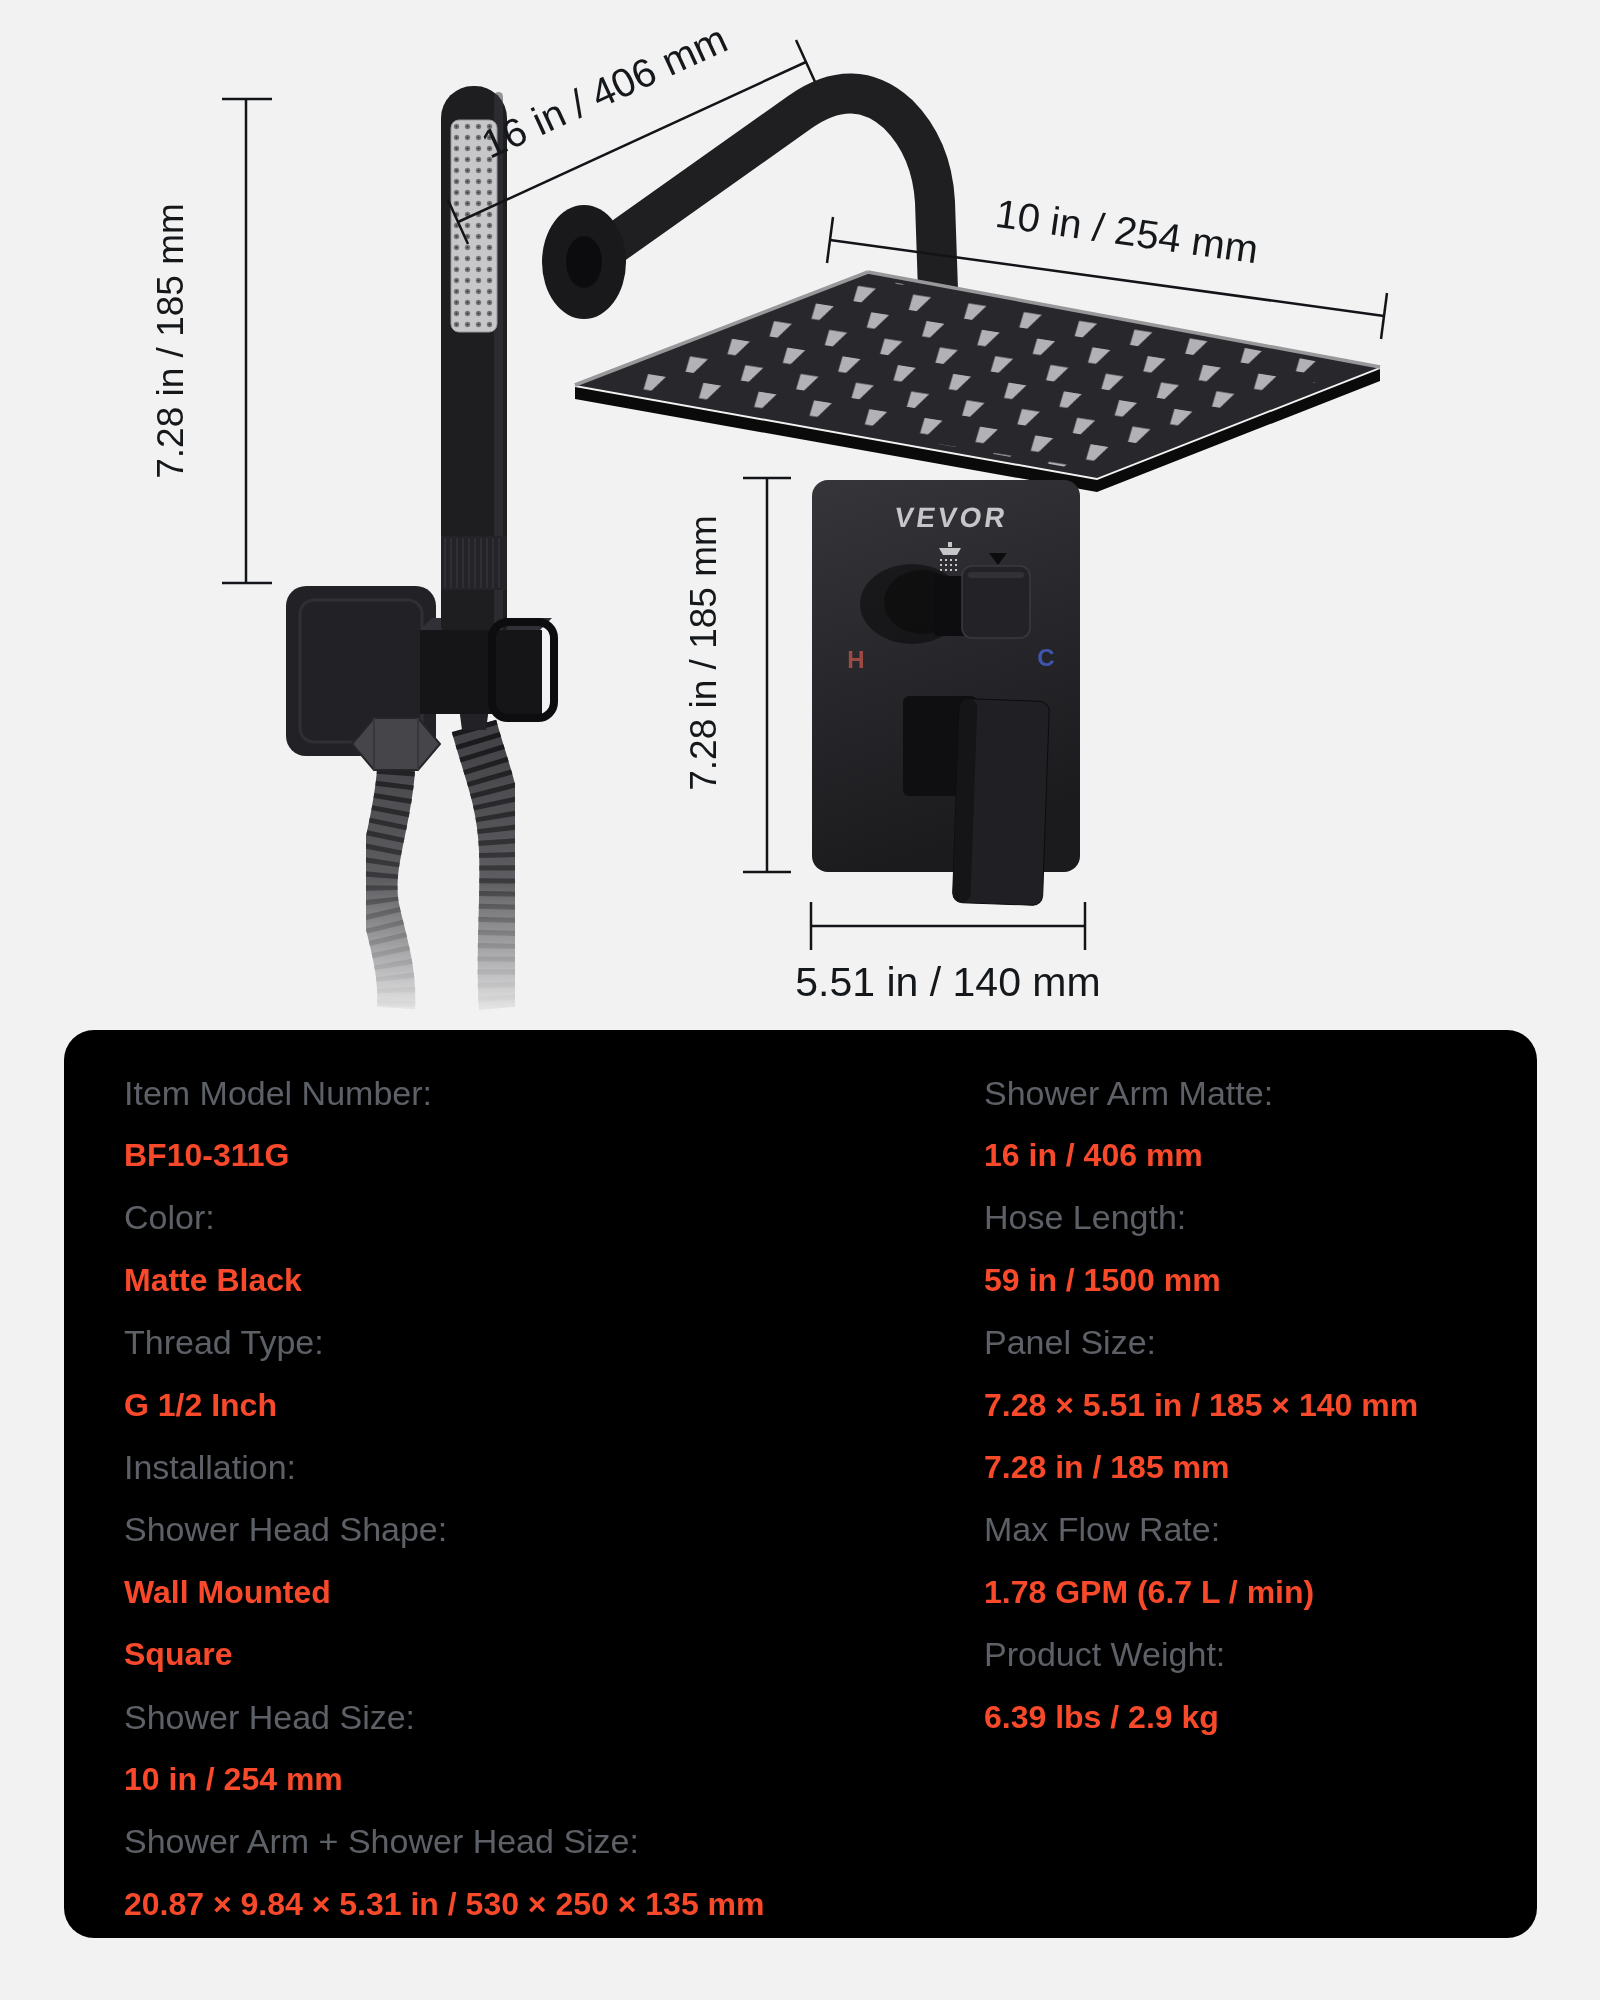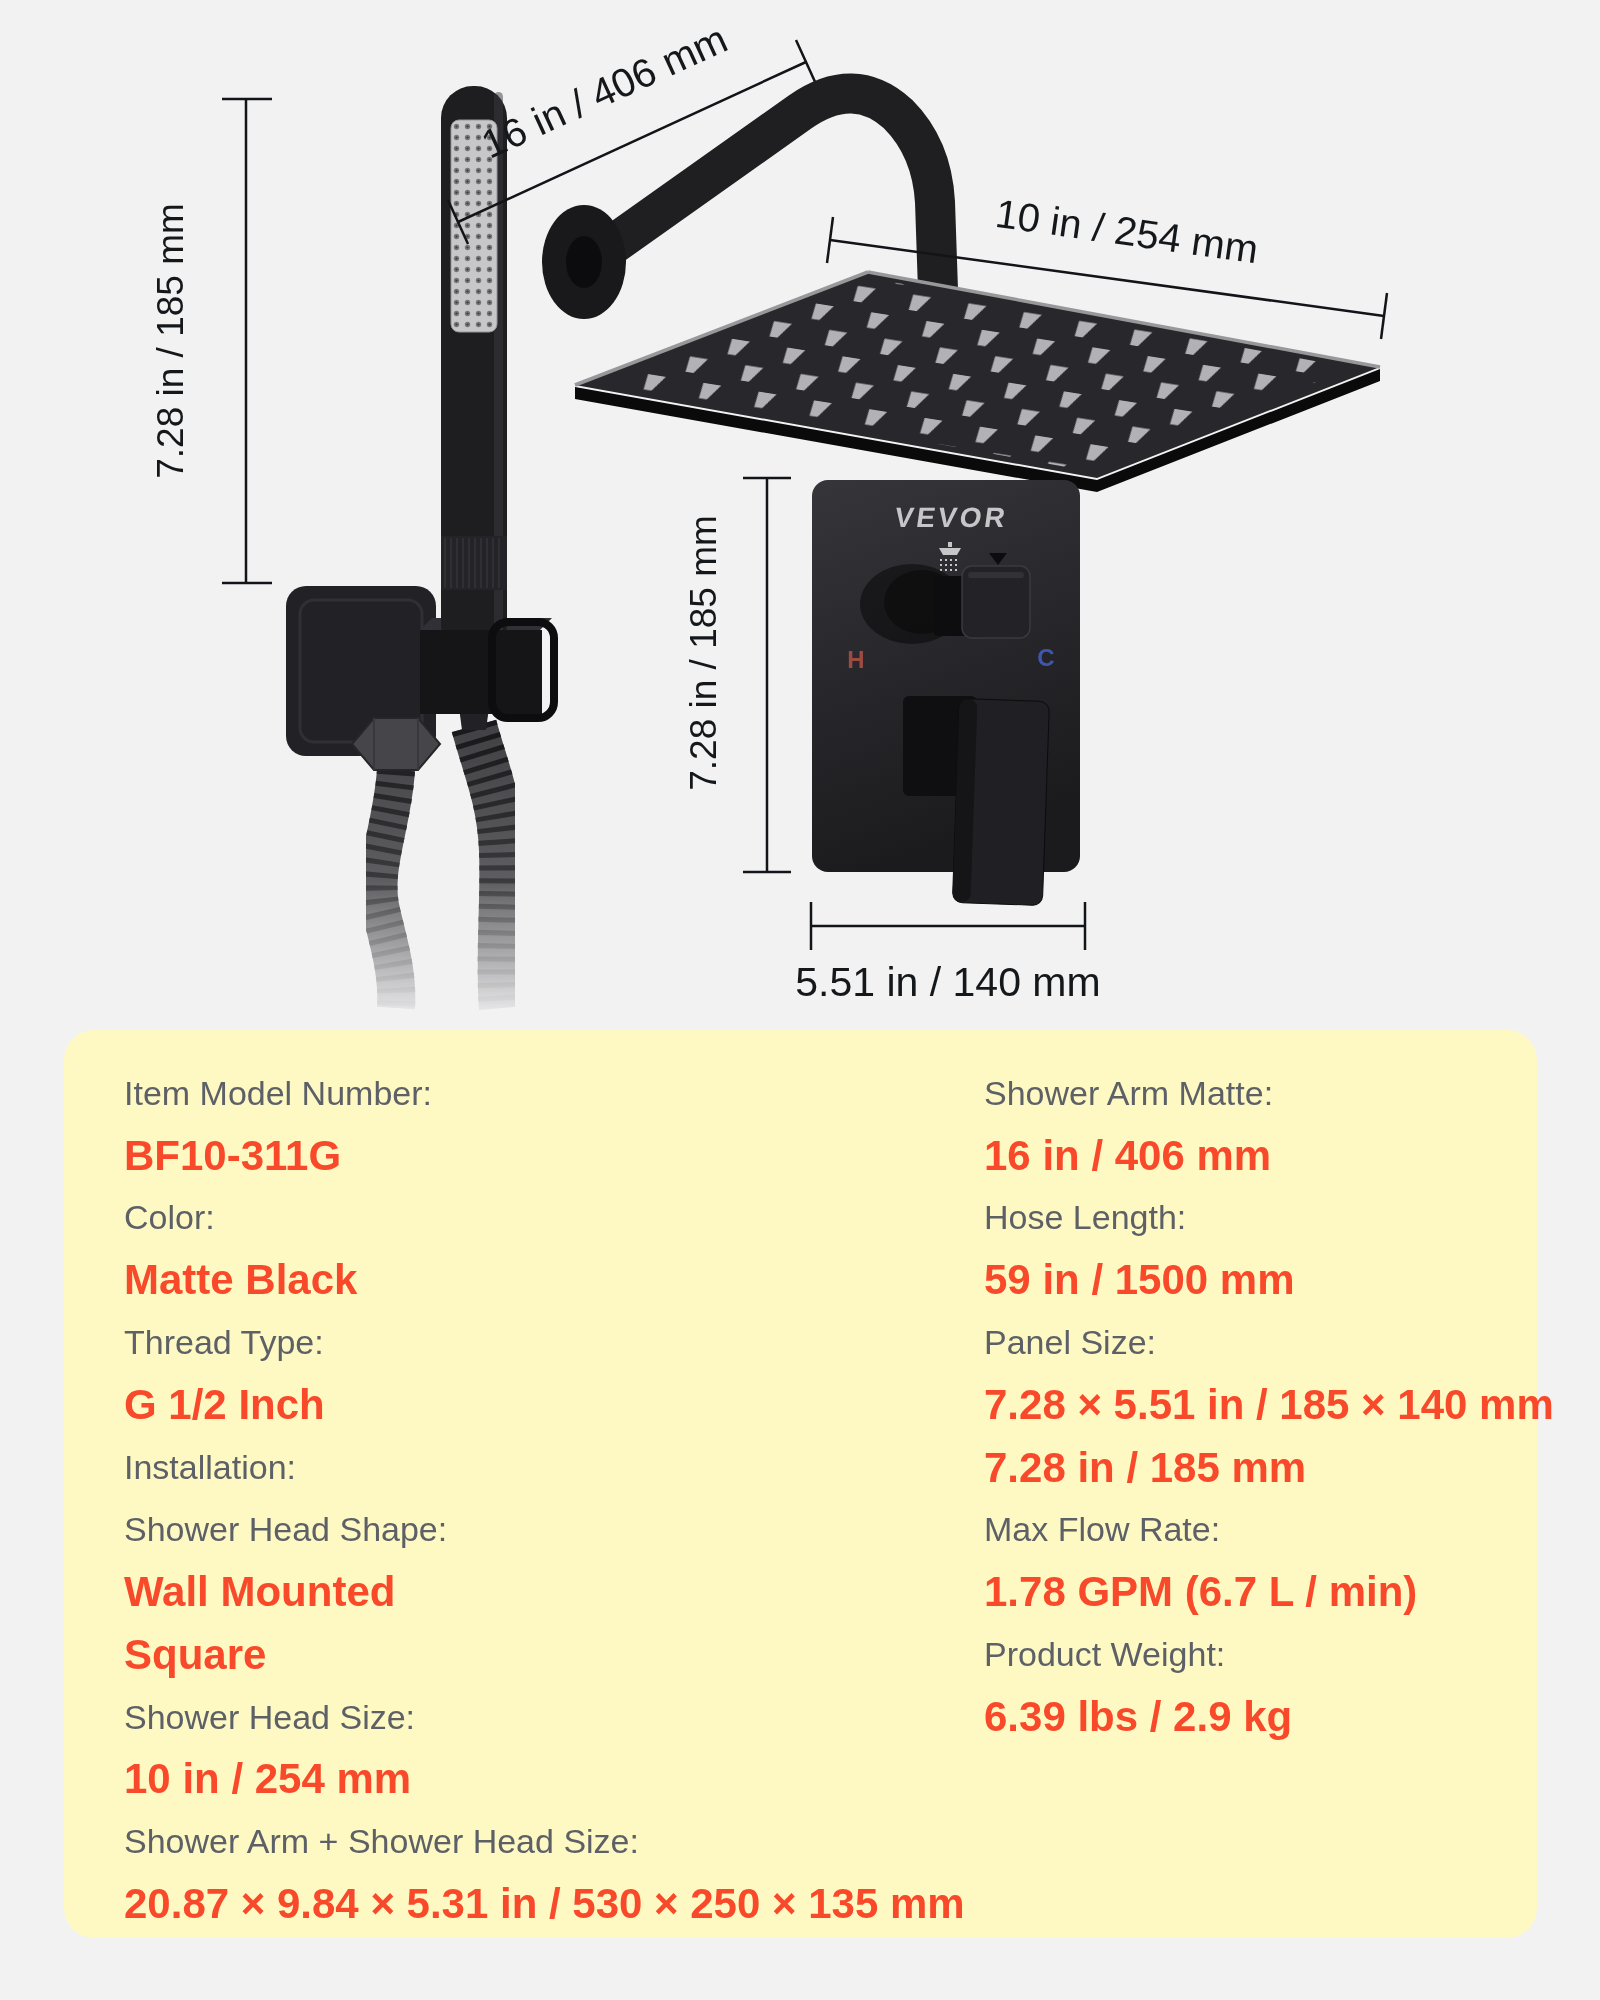--- a/index.html
+++ b/index.html
@@ -7,28 +7,28 @@
     width:1600px;height:2000px;
     background:#f2f2f3;
     font-family:"Liberation Sans","DejaVu Sans",sans-serif;
     position:relative;
     overflow:hidden;
   }
   .page{position:absolute;inset:0;}
   .illustration{position:absolute;left:0;top:0;width:1600px;height:1030px;}
   .spec-card{
     position:absolute;left:64px;top:1030px;width:1473px;height:908px;
-    background:#fef9c3;border-radius:30px;
+    background:#000000;border-radius:30px;
   }
   .spec-col{position:absolute;top:32px;}
   .spec-col.left{left:60px;width:850px;}
   .spec-col.right{left:920px;width:540px;}
   .spec-line{height:62.4px;display:flex;align-items:center;white-space:nowrap;}
   .spec-label{font-size:34px;color:#5d6167;font-weight:400;}
-  .spec-value{font-size:42px;color:#f8492b;font-weight:700;}
+  .spec-value{font-size:32px;color:#f8492b;font-weight:700;}
   svg text{font-family:"Liberation Sans","DejaVu Sans",sans-serif;}
   .dim-text{fill:#15181b;}
 </style>
 </head>
 <body>
 
 <div class="page">
 
   <svg class="illustration" viewBox="0 0 1600 1030">
     <defs>

